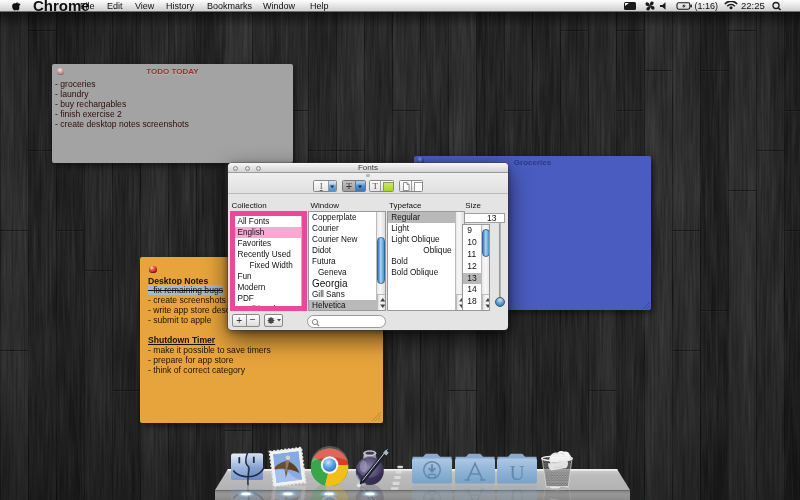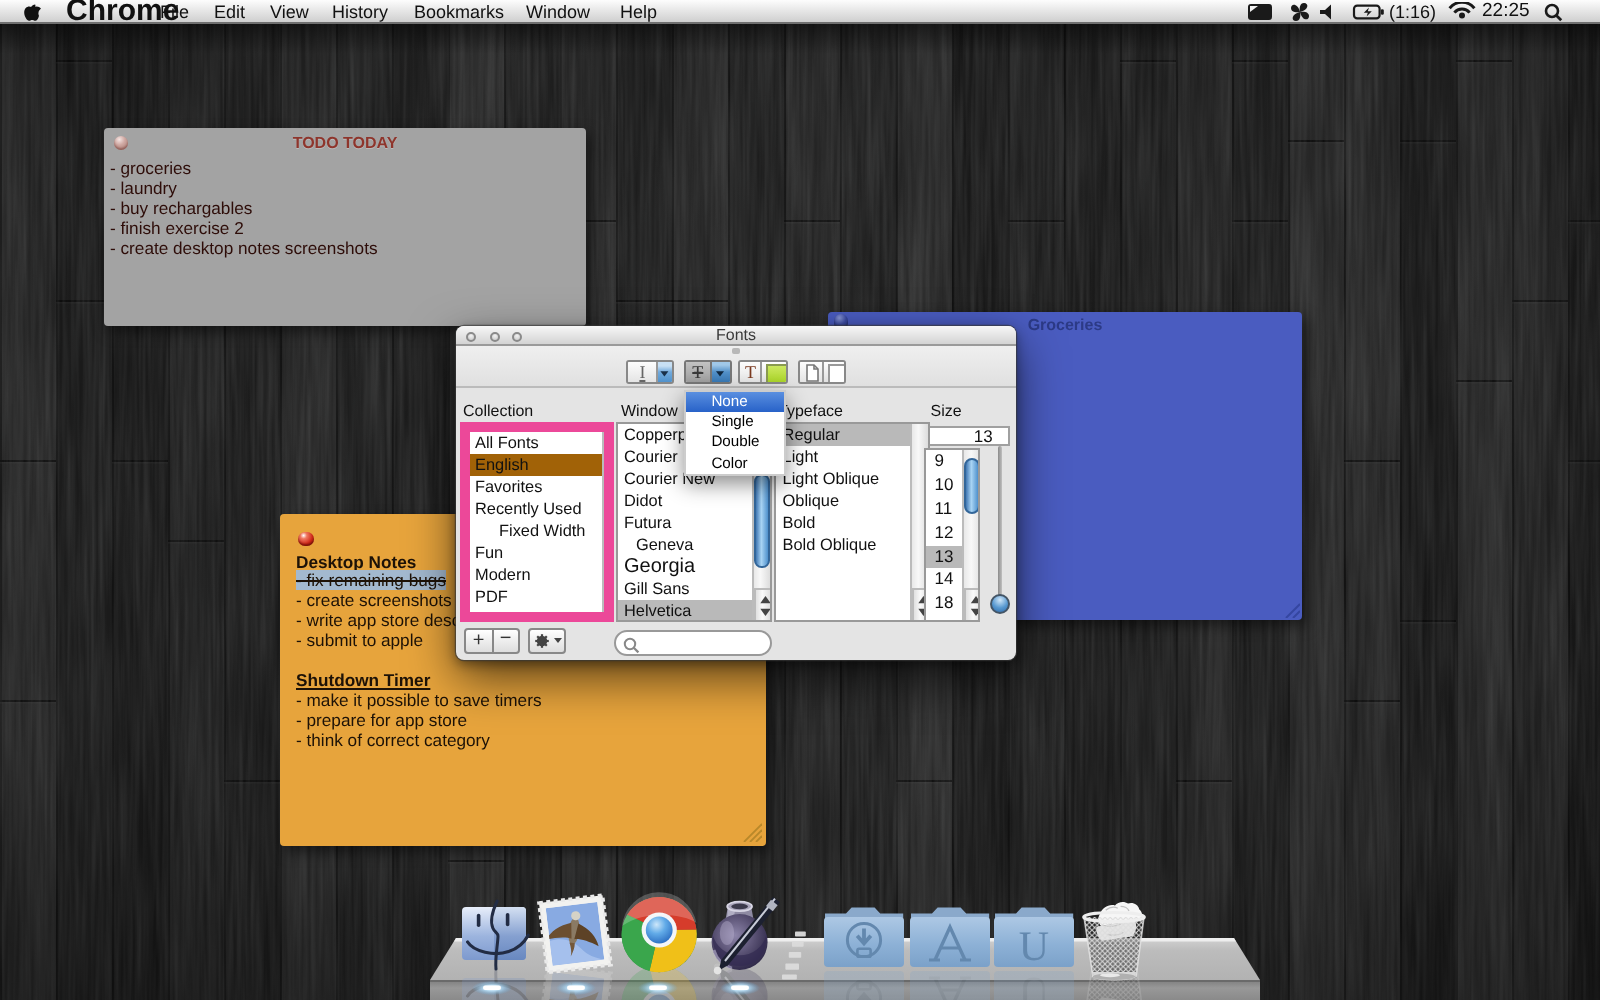--- a/index.html
+++ b/index.html
@@ -321,21 +321,21 @@
   <div class="abs" style="left:3.5px;top:37.5px;">Collection</div>
   <div class="abs" style="left:82.5px;top:37.5px;">Window</div>
   <div class="abs" style="left:161px;top:37.5px;">Typeface</div>
   <div class="abs" style="left:237.3px;top:37.5px;">Size</div>
 
   <div class="abs" style="left:234.3px;top:49.5px;width:42.6px;height:10.5px;background:#fff;border:1px solid #a0a0a0;box-sizing:border-box;
        text-align:right;line-height:9.5px;padding-right:7.5px;font-size:8.5px;">13</div>
 
   <div class="abs" id="list-collection" style="left:1.5px;top:47.5px;width:77.5px;height:100px;background:#fff;border:5px solid #ec4899;box-sizing:border-box;overflow:hidden;">
       <div style="height:11px;line-height:11px;padding-left:3px;font-size:8.2px;white-space:nowrap;overflow:hidden;">All Fonts</div>
-    <div style="height:11px;line-height:11px;padding-left:3px;font-size:8.2px;white-space:nowrap;overflow:hidden;background:#a16207;">English</div>
+    <div style="height:11px;line-height:11px;padding-left:3px;font-size:8.2px;white-space:nowrap;overflow:hidden;background:#f9a8d4;">English</div>
     <div style="height:11px;line-height:11px;padding-left:3px;font-size:8.2px;white-space:nowrap;overflow:hidden;">Favorites</div>
     <div style="height:11px;line-height:11px;padding-left:3px;font-size:8.2px;white-space:nowrap;overflow:hidden;">Recently Used</div>
     <div style="height:11px;line-height:11px;padding-left:15px;font-size:8.2px;white-space:nowrap;overflow:hidden;">Fixed Width</div>
     <div style="height:11px;line-height:11px;padding-left:3px;font-size:8.2px;white-space:nowrap;overflow:hidden;">Fun</div>
     <div style="height:11px;line-height:11px;padding-left:3px;font-size:8.2px;white-space:nowrap;overflow:hidden;">Modern</div>
     <div style="height:11px;line-height:11px;padding-left:3px;font-size:8.2px;white-space:nowrap;overflow:hidden;">PDF</div>
     <div style="height:11px;line-height:11px;padding-left:3px;font-size:8.2px;white-space:nowrap;overflow:hidden;">Traditional</div>
       <div class="abs" style="left:66.5px;top:0;width:9.5px;height:98px;background:linear-gradient(90deg,#e8e8e8,#f8f8f8 40%,#ddd);border-left:1px solid #bbb;box-sizing:border-box;">
         <div class="abs" style="left:0.5px;top:4px;width:7.5px;height:74px;border-radius:3.75px;background:linear-gradient(90deg,#4178b4,#a8d4f4 45%,#4e90cc);border:0.5px solid #369;box-sizing:border-box;"></div>
         <div class="abs" style="left:0;bottom:0;width:9.5px;height:16px;background:linear-gradient(90deg,#e0e0e0,#fafafa 40%,#d8d8d8);border-top:1px solid #bbb;border-left:1px solid #bbb;box-sizing:border-box;"><svg width="9.5" height="16" viewBox="0 0 9.5 16">
@@ -359,21 +359,21 @@
         <div class="abs" style="left:0;bottom:0;width:9.5px;height:16px;background:linear-gradient(90deg,#e0e0e0,#fafafa 40%,#d8d8d8);border-top:1px solid #bbb;border-left:1px solid #bbb;box-sizing:border-box;"><svg width="9.5" height="16" viewBox="0 0 9.5 16">
             <path d="M4.75 3 l2.6 3.6 l-5.2 0 z" fill="#444"></path>
             <path d="M4.75 13 l2.6 -3.6 l-5.2 0 z" fill="#444"></path>
           </svg></div>
       </div>
     </div>
   <div class="abs" id="list-typeface" style="left:159.3px;top:47.5px;width:77.5px;height:100px;background:#fff;border:1px solid #999;box-sizing:border-box;overflow:hidden;">
       <div style="height:11px;line-height:11px;padding-left:3px;font-size:8.2px;white-space:nowrap;overflow:hidden;background:#b9b9b9;">Regular</div>
     <div style="height:11px;line-height:11px;padding-left:3px;font-size:8.2px;white-space:nowrap;overflow:hidden;">Light</div>
     <div style="height:11px;line-height:11px;padding-left:3px;font-size:8.2px;white-space:nowrap;overflow:hidden;">Light Oblique</div>
-    <div style="height:11px;line-height:11px;padding-left:3px;font-size:8.2px;white-space:nowrap;overflow:hidden;">Oblique</div>
+    <div style="height:11px;line-height:11px;padding-left:3px;font-size:8.2px;white-space:nowrap;overflow:hidden;margin-left:32px;">Oblique</div>
     <div style="height:11px;line-height:11px;padding-left:3px;font-size:8.2px;white-space:nowrap;overflow:hidden;">Bold</div>
     <div style="height:11px;line-height:11px;padding-left:3px;font-size:8.2px;white-space:nowrap;overflow:hidden;">Bold Oblique</div>
       <div class="abs" style="left:66.5px;top:0;width:9.5px;height:98px;background:linear-gradient(90deg,#e8e8e8,#f8f8f8 40%,#ddd);border-left:1px solid #bbb;box-sizing:border-box;">
         <div class="abs" style="left:0;bottom:0;width:9.5px;height:16px;background:linear-gradient(90deg,#e0e0e0,#fafafa 40%,#d8d8d8);border-top:1px solid #bbb;border-left:1px solid #bbb;box-sizing:border-box;"><svg width="9.5" height="16" viewBox="0 0 9.5 16">
             <path d="M4.75 3 l2.6 3.6 l-5.2 0 z" fill="#444"></path>
             <path d="M4.75 13 l2.6 -3.6 l-5.2 0 z" fill="#444"></path>
           </svg></div>
       </div>
     </div>
   <div class="abs" id="list-size" style="left:234.3px;top:61px;width:28.2px;height:86.5px;background:#fff;border:1px solid #999;box-sizing:border-box;overflow:hidden;">
@@ -416,27 +416,20 @@
     </svg>
   </div>
 
   <div class="abs" style="left:79px;top:152px;width:79px;height:12.5px;background:#fff;border:1px solid #999;border-radius:7px;box-sizing:border-box;">
     <svg width="10" height="10" viewBox="0 0 10 10" style="position:absolute;left:3px;top:1.5px;">
       <circle cx="4" cy="4" r="2.6" fill="none" stroke="#888" stroke-width="1"></circle>
       <line x1="6" y1="6" x2="8.2" y2="8.2" stroke="#888" stroke-width="1.1"></line>
     </svg>
   </div>
 
-  <div class="abs" style="left:113.7px;top:32px;width:49.5px;height:41px;background:#fff;border:0.5px solid #ccc;
-       box-shadow:0 4px 10px rgba(0,0,0,0.45);font-size:7.6px;color:#000;z-index:5;">
-    <div style="height:10.2px;line-height:10.2px;padding-left:13px;background:linear-gradient(#5a8fe0,#2862c8);color:#fff;">None</div>
-    <div style="height:10.2px;line-height:10.2px;padding-left:13px;">Single</div>
-    <div style="height:10.2px;line-height:10.2px;padding-left:13px;">Double</div>
-    <div style="height:10.2px;line-height:10.2px;padding-left:13px;">Color</div>
-  </div>
 </div>
 
 <svg class="abs" id="dock" style="left:0;top:430px" width="800" height="70" viewBox="0 0 800 70">
   <defs>
     <linearGradient id="shelf" x1="0" y1="0" x2="0" y2="1">
       <stop offset="0%" stop-color="#d2d2d2"></stop>
       <stop offset="30%" stop-color="#bcbcbc"></stop>
       <stop offset="100%" stop-color="#b2b2b2"></stop>
     </linearGradient>
     <linearGradient id="shelfFront" x1="0" y1="0" x2="0" y2="1">

